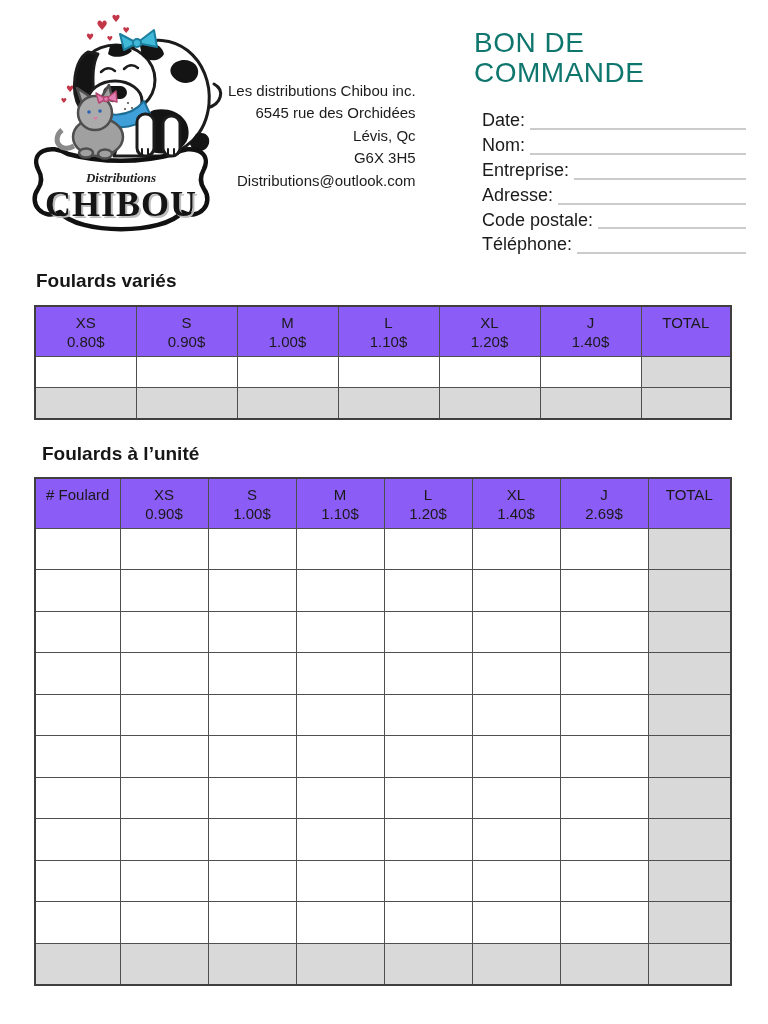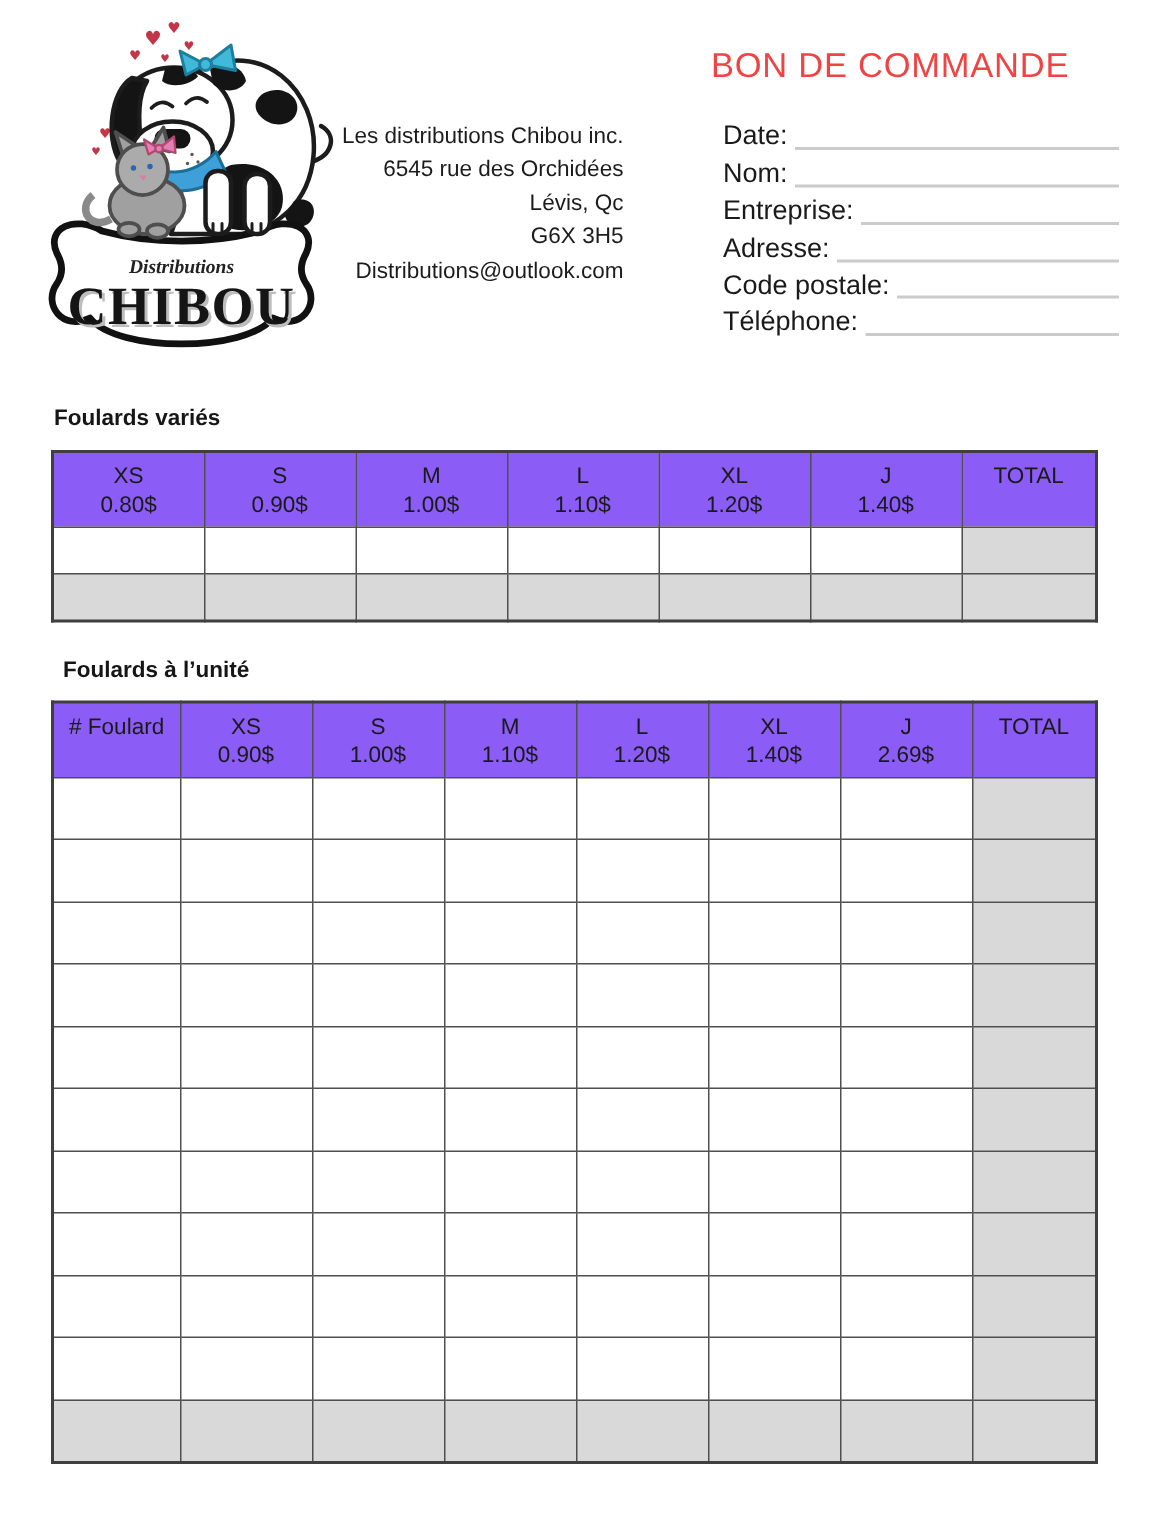--- a/index.html
+++ b/index.html
@@ -5,27 +5,27 @@
   html,body{margin:0;padding:0;background:#fff;}
   .page{
     position:relative;width:768px;height:1024px;background:#fff;overflow:hidden;
     font-family:"Liberation Sans","DejaVu Sans",sans-serif;color:#1a1a1a;
   }
   
   .hdr{position:relative;height:252px;}
   .logo{position:absolute;left:16px;top:6px;width:212px;height:240px;}
   .company{position:absolute;left:228px;top:80px;font-size:15px;line-height:22.4px;color:#1c1c1c;text-align:right;}
   .order{position:absolute;left:474px;top:28px;width:272px;}
-  .title{margin:0 0 20px 0;font-size:23px;font-weight:400;line-height:30px;letter-spacing:0.5px;color:#ef4444;}
+  .title{margin:0 0 20px 0;font-size:28px;font-weight:400;line-height:30px;letter-spacing:0.5px;color:#0f766e;}
   .fields{padding-left:8px;}
   .field{display:flex;height:24.9px;}
   .flabel{font-size:18px;line-height:24.9px;white-space:nowrap;}
   .fline{flex:1;align-self:flex-end;margin:0 0 3px 5px;border-bottom:2px solid var(--fieldline,#cbcbcb);}
   
-  .sec-h{margin:0;font-size:15px;font-weight:700;color:#161616;}
+  .sec-h{margin:0;font-size:19px;font-weight:700;color:#161616;}
   .sec-h.h1{margin:18px 0 13px 36px;}
   .sec-h.h2{margin:23px 0 12px 42px;}
   table.t{border-collapse:collapse;table-layout:fixed;margin-left:34px;width:696px;
           border:2px solid var(--tborder,#3f3f3f);}
   table.t th,table.t td{border:1px solid var(--tborder-in,#4f4f4f);padding:0;}
   table.t th{font-weight:400;vertical-align:top;text-align:center;background:#8b5cf6;}
   .hs{font-size:15px;line-height:19px;padding-top:6px;}
   .hp{font-size:15px;line-height:19px;}
   .t1 thead tr{height:50px;}
   .t1 tbody tr{height:31px;}

